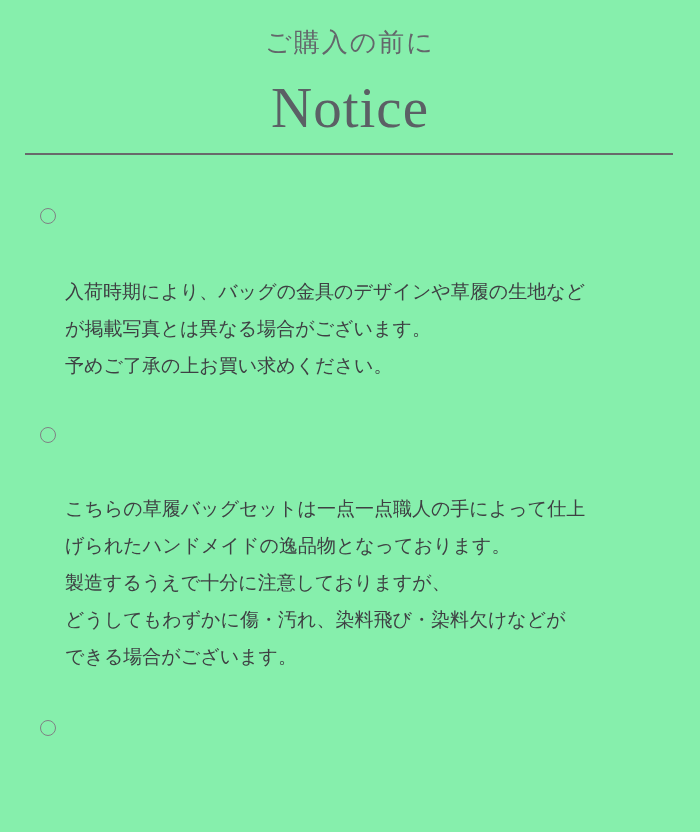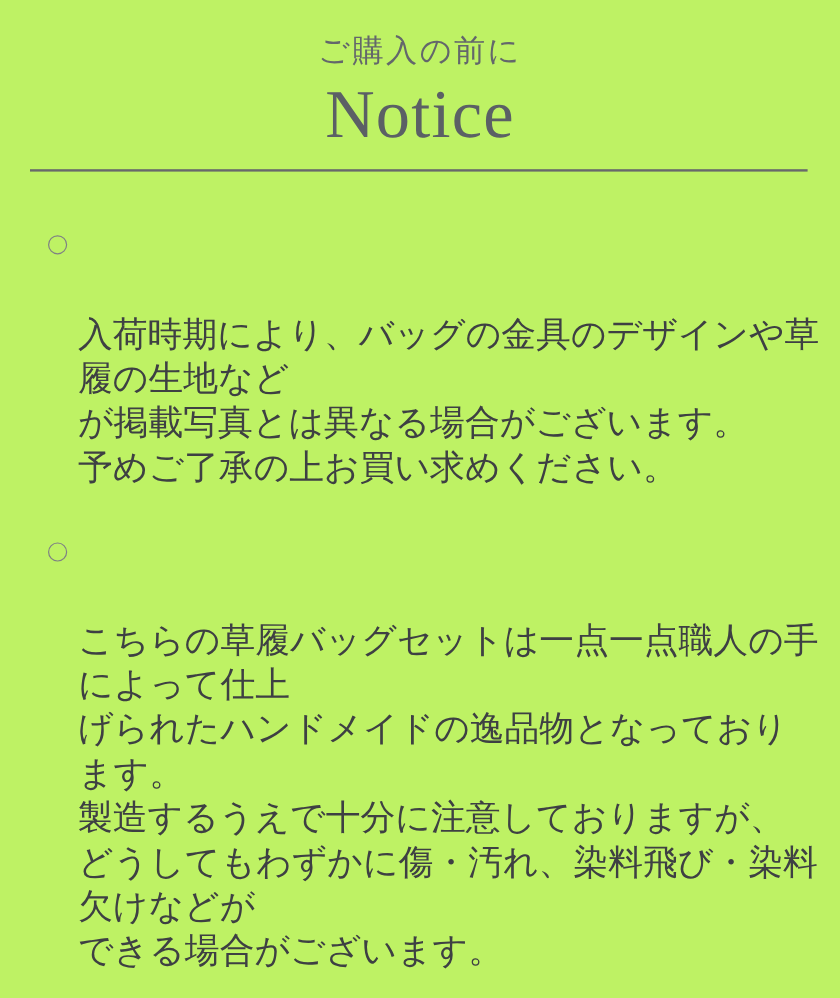--- a/index.html
+++ b/index.html
@@ -5,57 +5,57 @@
   html, body {
     margin: 0;
     padding: 0;
     background: #ffffff;
   }
   .page {
     position: relative;
     width: 700px;
     height: 832px;
     margin: 0 auto;
-    background: #bef264;
+    background: #86efac;
     overflow: hidden;
     font-family: "Liberation Sans", "DejaVu Sans", sans-serif;
   }
   .header {
     text-align: center;
     padding-top: 26px;
   }
   .subtitle {
     font-family: "Liberation Serif", "DejaVu Serif", serif;
     font-size: 26px;
     line-height: 34px;
     letter-spacing: 2px;
     color: #63676b;
   }
   .title {
     font-family: "Liberation Serif", "DejaVu Serif", serif;
     font-size: 57px;
     line-height: 62px;
     letter-spacing: 1px;
     color: #5b6065;
-    margin-top: 5px;
+    margin-top: 17px;
   }
   .divider {
     height: 0;
     border-top: 2px solid #68696b;
     margin: 14px 27px 0 25px;
   }
   .notices {
     margin: 0;
     padding: 0;
   }
   .notice-item {
     position: relative;
     padding-left: 65px;
     padding-right: 16px;
-    font-size: 29px;
+    font-size: 19px;
     line-height: 37px;
     color: #3e4043;
     white-space: pre-line;
   }
   .notice-item.first {
     margin-top: 44px;
   }
   .notice-item.rest {
     margin-top: 34px;
     font-family: Liberation Mono, monospace;

